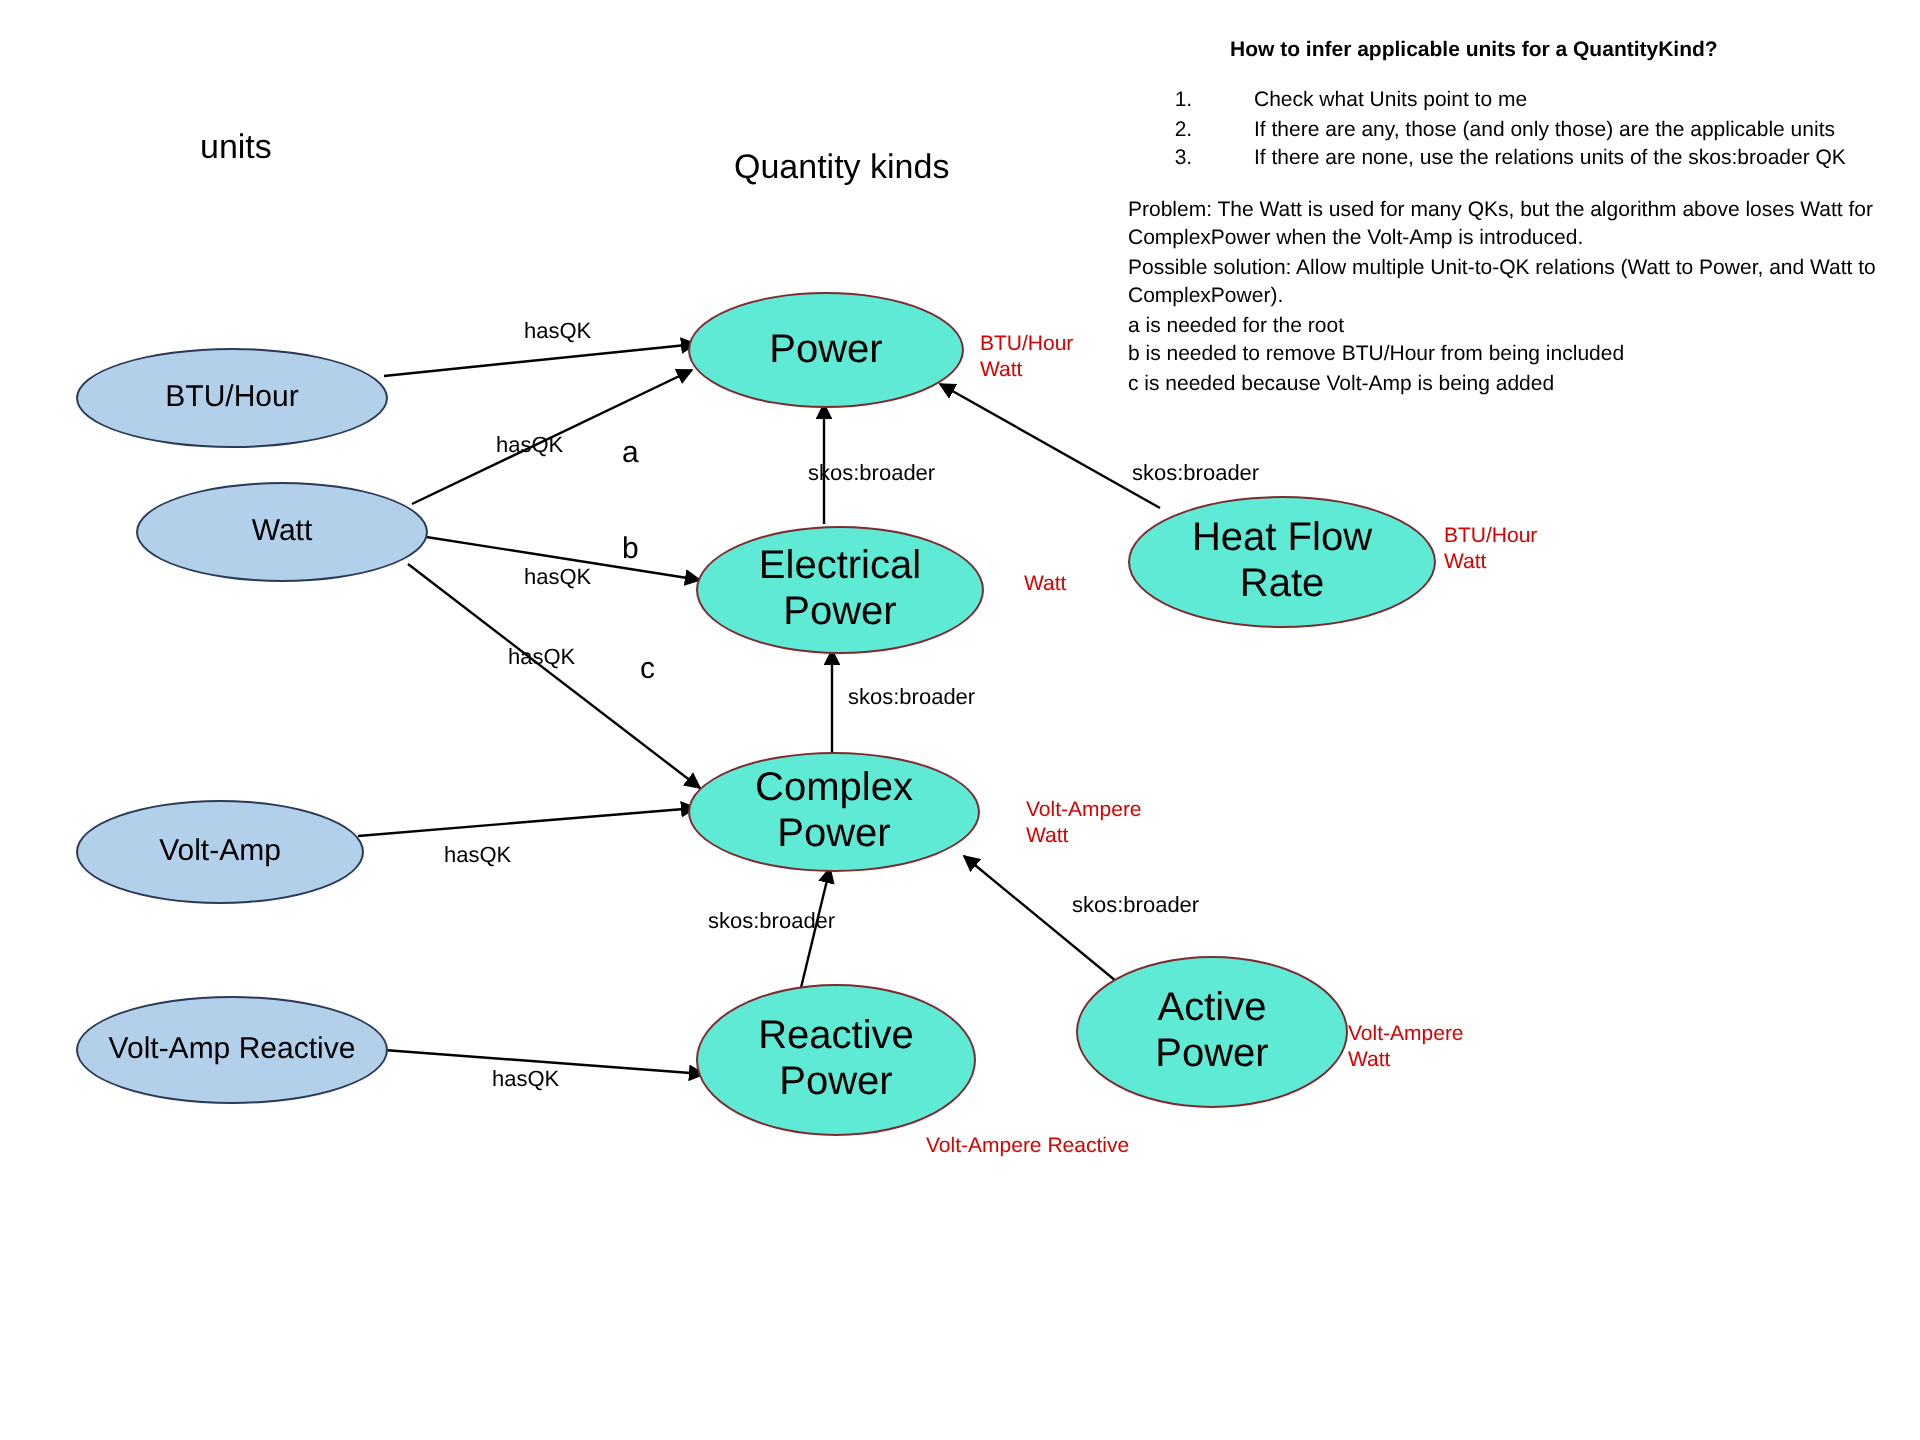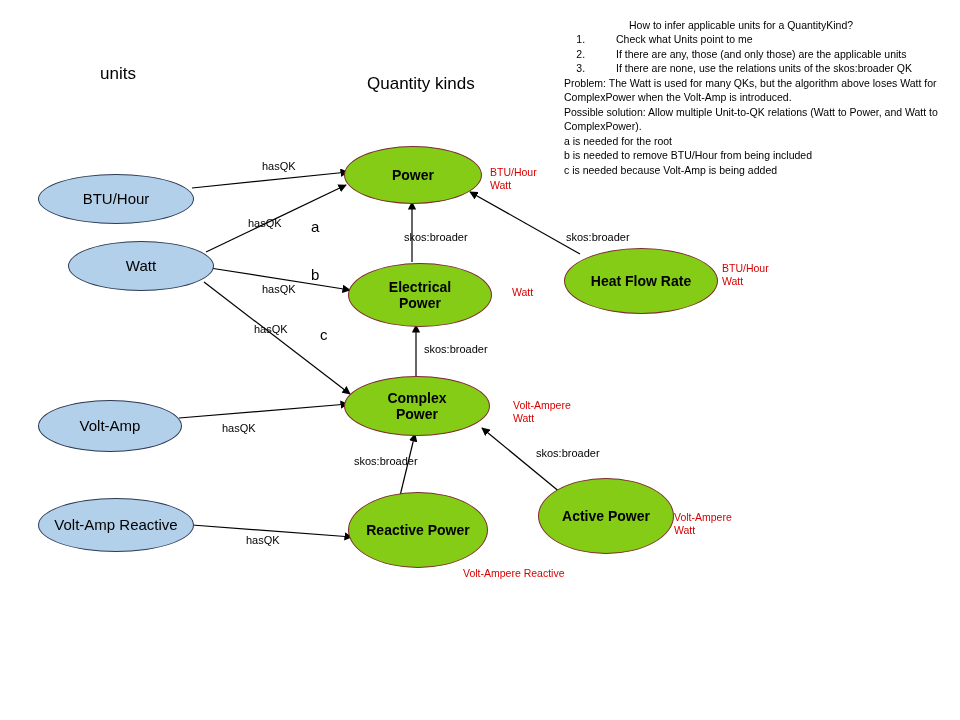--- a/index.html
+++ b/index.html
@@ -36,24 +36,23 @@
     box-sizing: border-box;
     line-height: 1.15;
     color: #000000;
   }
   .node-unit {
     background: #b3d0ea;
     border-color: #2b3a55;
     font-size: 15px;
   }
   .node-qk {
-    background: #84cc16;
+    background: #5eead4;
     border-color: #7e2b30;
-    font-size: 14px;
-    font-weight: bold;
+    font-size: 20px;
   }
   .col-title {
     position: absolute;
     font-size: 17px;
     color: #000000;
     white-space: nowrap;
   }
   .edge-label {
     position: absolute;
     font-size: 11px;
@@ -73,24 +72,25 @@
   .notes {
     position: absolute;
     left: 564px;
     top: 18px;
     width: 392px;
     font-size: 10.5px;
     color: #000000;
     line-height: 1.38;
   }
   .notes .q {
-    margin-left: 65px;
+    margin-left: 51px;
+    font-weight: bold;
   }
   .notes ol {
-    margin: 0;
+    margin: 11px;
     padding-left: 24px;
     list-style: decimal;
   }
   .notes ol li {
     padding-left: 28px;
   }
   .notes p {
     margin: 0;
   }
   .notes .indented {

